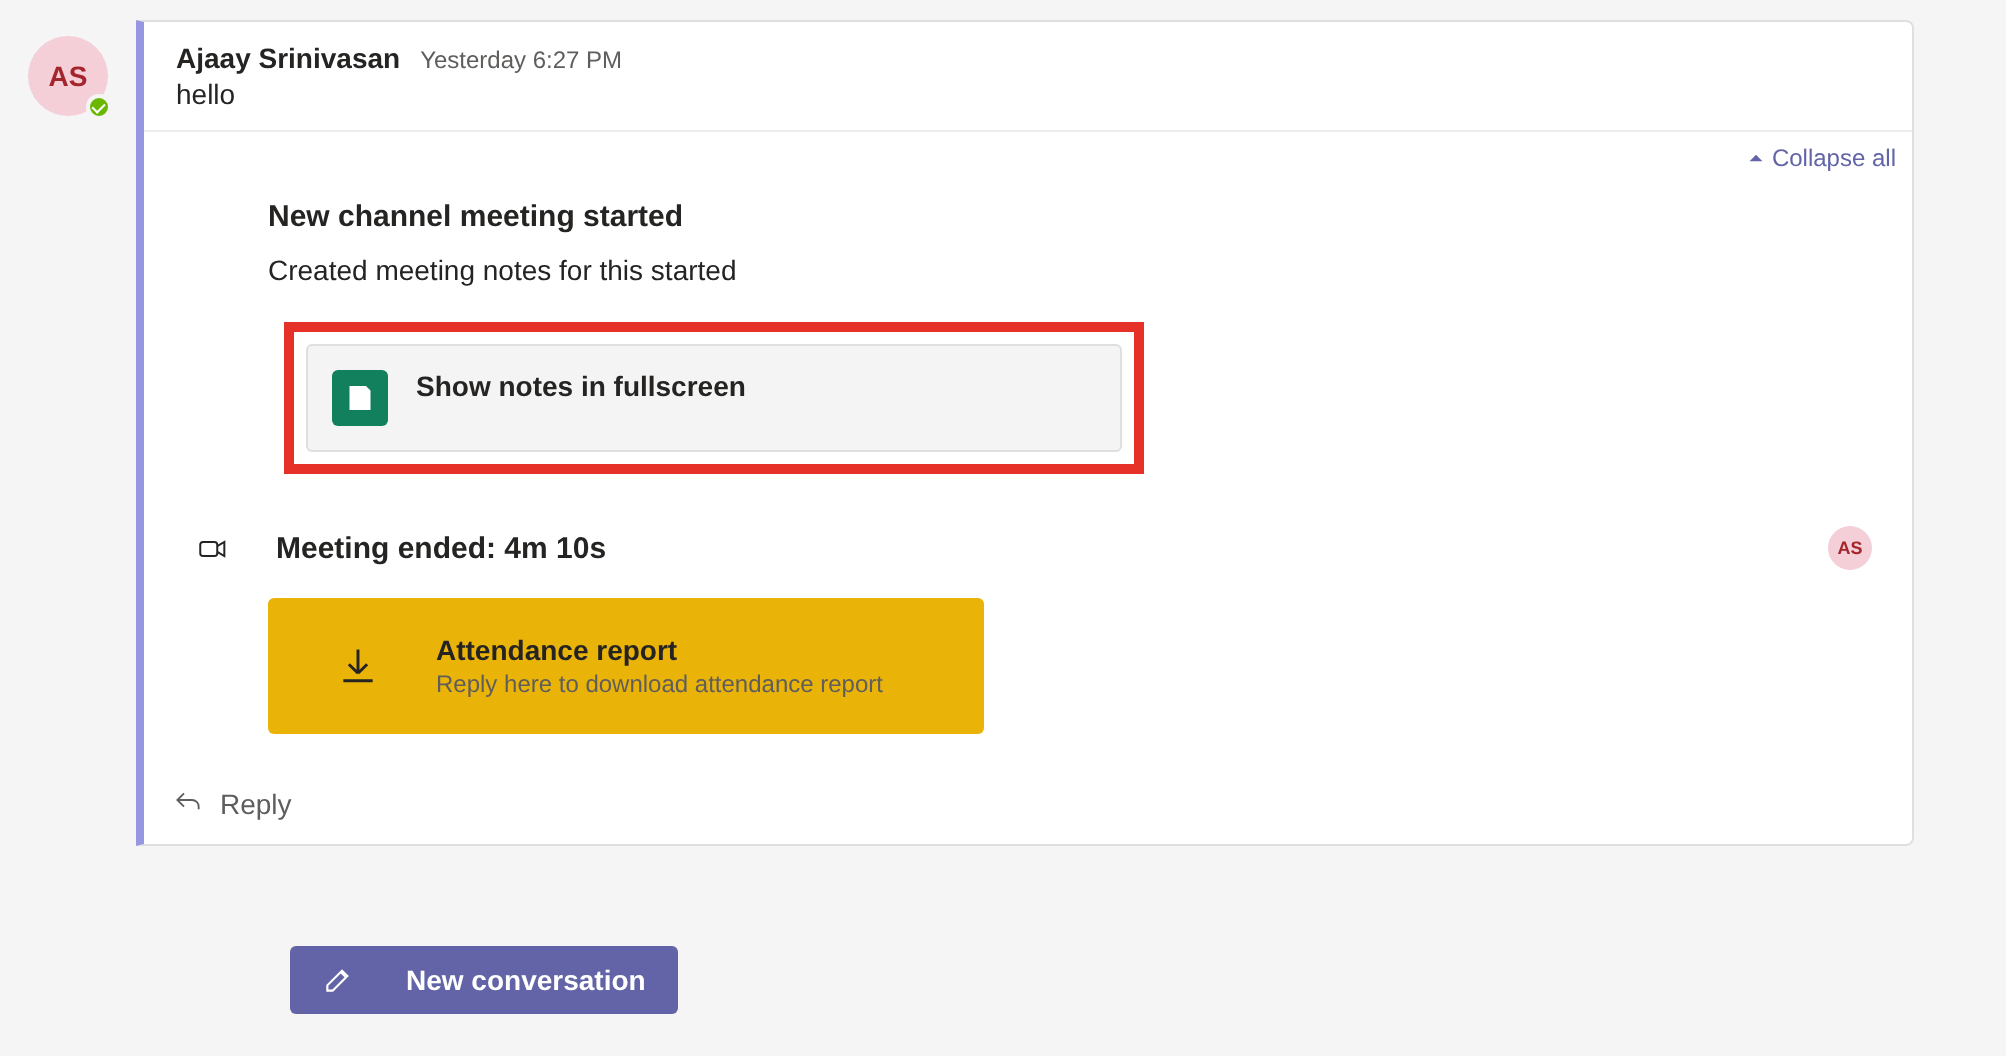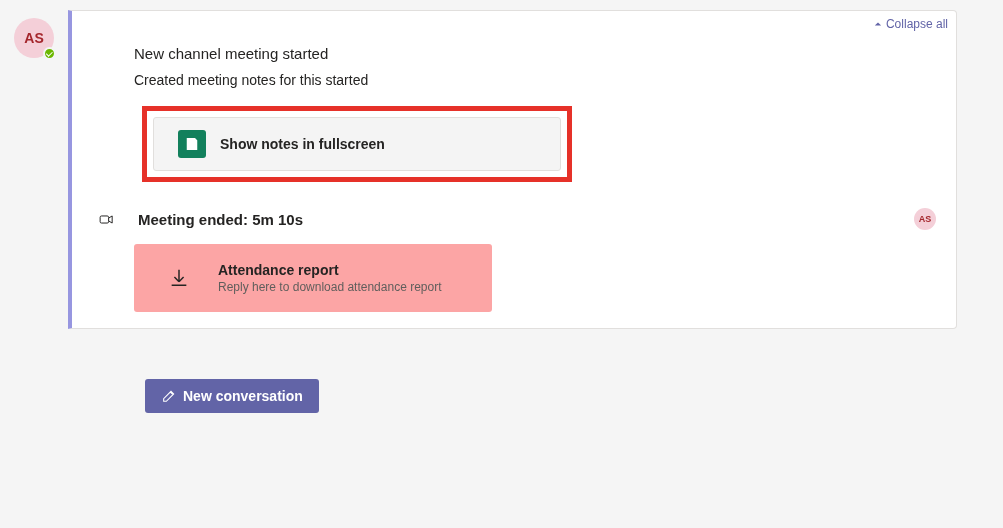--- a/index.html
+++ b/index.html
@@ -108,21 +108,21 @@
     }
     .collapse svg {
       width: 8px;
       height: 8px;
       fill: #6264a7;
     }
     .thread-body {
       padding: 0 16px 16px 62px;
     }
     .meeting-title {
-      font-weight: 400;
+      font-weight: 700;
       font-size: 15px;
       color: #252423;
       margin-top: 8px;
       margin-bottom: 10px;
     }
     .meeting-sub {
       font-size: 14px;
       color: #252423;
       margin-bottom: 18px;
     }
@@ -130,23 +130,22 @@
       border: 5px solid #e63129;
       padding: 6px;
       width: 430px;
       margin-left: 8px;
       margin-bottom: 14px;
     }
     .notes-card {
       background: #f4f4f4;
       border: 1px solid #e1dfdd;
       border-radius: 3px;
-      padding: 12px 24px;
-      display: flex;
-      align-items: center;
+      padding: 12px 12px;
+      display: flex;
       gap: 14px;
       cursor: pointer;
     }
     .notes-icon {
       width: 28px;
       height: 28px;
       background: #12805c;
       border-radius: 3px;
       display: flex;
       align-items: center;
@@ -198,21 +197,21 @@
       background: #f4cfd8;
       color: #a4262c;
       display: flex;
       align-items: center;
       justify-content: center;
       font-size: 9px;
       font-weight: 600;
       margin-right: 4px;
     }
     .attendance-card {
-      background: #fca5a5;
+      background: #eab308;
       border-radius: 3px;
       padding: 18px 20px;
       display: flex;
       align-items: center;
       gap: 26px;
       width: 358px;
       margin-top: 14px;
       cursor: pointer;
     }
     .download-icon {
@@ -261,21 +260,21 @@
       margin: 50px 0 0 77px;
       background: #6264a7;
       color: white;
       border: none;
       border-radius: 3px;
       padding: 9px 16px;
       font-size: 14px;
       font-weight: 600;
       display: flex;
       align-items: flex-end;
-      gap: 6px;
+      gap: 26px;
       cursor: pointer;
     }
     .new-conv svg {
       width: 16px;
       height: 16px;
       fill: none;
       stroke: white;
       stroke-width: 1.6;
     }
   </style>
@@ -284,20 +283,27 @@
 
 <div class="container">
   <div class="avatar-col">
     <div class="avatar">
       <span>AS</span>
       <div class="presence"></div>
     </div>
   </div>
   <div class="main-col">
     <div class="message-card">
+      <div class="msg-header">
+        <div class="msg-header-row">
+          <span class="author">Ajaay Srinivasan</span>
+          <span class="timestamp">Yesterday 6:27 PM</span>
+        </div>
+        <div class="msg-text">hello</div>
+      </div>
 
       <div class="collapse">
         <svg viewBox="0 0 10 10">
             <path d="M1 7 L5 3 L9 7 Z"></path>
           </svg>
         <span>Collapse all</span>
       </div>
 
       <div class="thread-body">
         <div class="meeting-title">New channel meeting started</div>
@@ -314,39 +320,45 @@
           </div>
         </div>
 
         <div class="ended-row">
           <div class="video-icon">
             <svg viewBox="0 0 24 24">
                 <rect x="3" y="7" width="12" height="10" rx="2"></rect>
                 <path d="M15 10l5-3v10l-5-3"></path>
               </svg>
           </div>
-          <span class="ended-text">Meeting ended: 5m 10s</span>
+          <span class="ended-text">Meeting ended: 4m 10s</span>
           <div class="mini-avatar">
             <span>AS</span>
           </div>
         </div>
 
         <div class="attendance-card">
           <div class="download-icon">
             <svg viewBox="0 0 24 24">
                 <path d="M12 3v13m0 0l-5-5m5 5l5-5M4 20h16"></path>
               </svg>
           </div>
           <div>
             <div class="att-title">Attendance report</div>
             <div class="att-sub">Reply here to download attendance report</div>
           </div>
         </div>
       </div>
 
+      <div class="reply-row">
+        <svg viewBox="0 0 24 24">
+            <path d="M9 14l-5-5 5-5M4 9h11a5 5 0 015 5v2"></path>
+          </svg>
+        <span>Reply</span>
+      </div>
     </div>
 
     <button class="new-conv">
       <svg viewBox="0 0 24 24">
           <path d="M4 16v4h4l11-11-4-4L4 16zM14 6l4 4"></path>
         </svg>
       <span>New conversation</span>
     </button>
   </div>
 </div>

